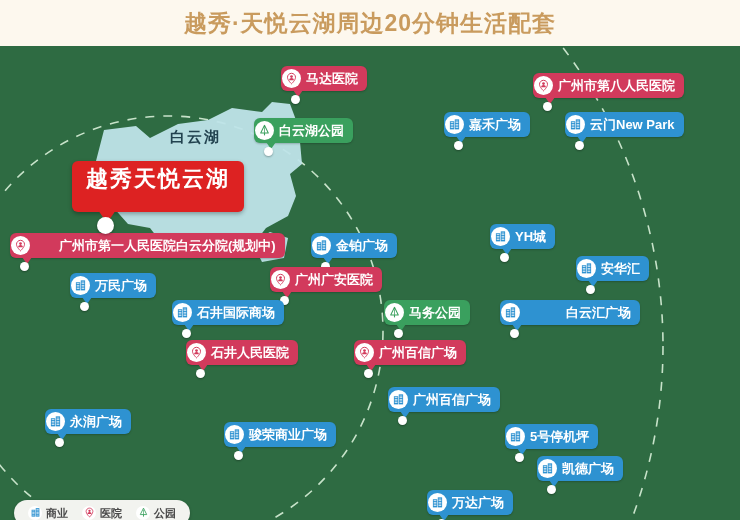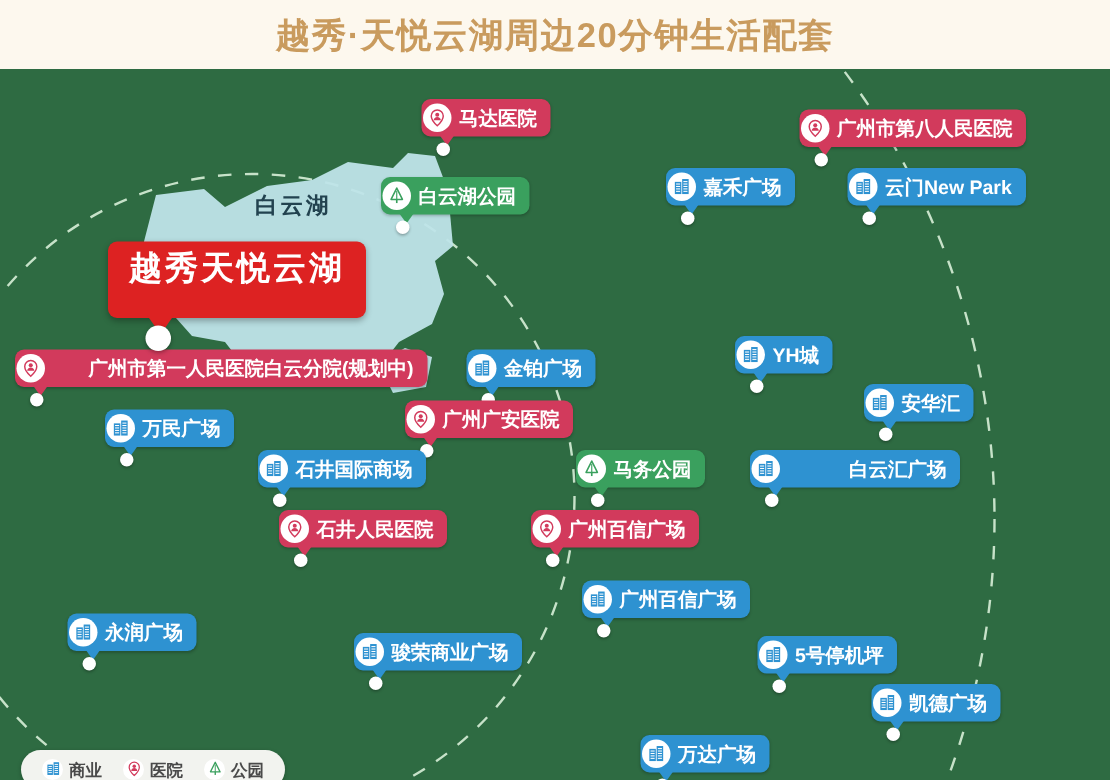--- a/index.html
+++ b/index.html
@@ -542,41 +542,41 @@
               <rect x="14" y="8" width="5" height="1.3" fill="#ffffff"></rect>
               <rect x="14" y="11" width="5" height="1.3" fill="#ffffff"></rect>
               <rect x="14" y="14" width="5" height="1.3" fill="#ffffff"></rect>
               <rect x="14" y="17" width="5" height="1.3" fill="#ffffff"></rect>
             </svg>
           </span>
           <span class="label">永润广场</span>
           <span class="tail"></span>
           <span class="dot"></span>
         </div>
-        <div class="poi cat-mall" style="left: 537px; top: 410px; margin-left: 44px;">
+        <div class="poi cat-mall" style="left: 537px; top: 410px;">
           <span class="ic">
             <svg width="13" height="13" viewBox="0 0 24 24">
               <rect x="3.5" y="6" width="8" height="15" fill="#2e92d1"></rect>
               <rect x="12.5" y="2.5" width="8" height="18.5" fill="#2e92d1"></rect>
               <rect x="5" y="8" width="5" height="1.3" fill="#ffffff"></rect>
               <rect x="5" y="11" width="5" height="1.3" fill="#ffffff"></rect>
               <rect x="5" y="14" width="5" height="1.3" fill="#ffffff"></rect>
               <rect x="5" y="17" width="5" height="1.3" fill="#ffffff"></rect>
               <rect x="14" y="5" width="5" height="1.3" fill="#ffffff"></rect>
               <rect x="14" y="8" width="5" height="1.3" fill="#ffffff"></rect>
               <rect x="14" y="11" width="5" height="1.3" fill="#ffffff"></rect>
               <rect x="14" y="14" width="5" height="1.3" fill="#ffffff"></rect>
               <rect x="14" y="17" width="5" height="1.3" fill="#ffffff"></rect>
             </svg>
           </span>
           <span class="label">凯德广场</span>
           <span class="tail"></span>
           <span class="dot"></span>
         </div>
-        <div class="poi cat-mall" style="left: 236px; top: 376px;">
+        <div class="poi cat-mall" style="left: 224px; top: 376px;">
           <span class="ic">
             <svg width="13" height="13" viewBox="0 0 24 24">
               <rect x="3.5" y="6" width="8" height="15" fill="#2e92d1"></rect>
               <rect x="12.5" y="2.5" width="8" height="18.5" fill="#2e92d1"></rect>
               <rect x="5" y="8" width="5" height="1.3" fill="#ffffff"></rect>
               <rect x="5" y="11" width="5" height="1.3" fill="#ffffff"></rect>
               <rect x="5" y="14" width="5" height="1.3" fill="#ffffff"></rect>
               <rect x="5" y="17" width="5" height="1.3" fill="#ffffff"></rect>
               <rect x="14" y="5" width="5" height="1.3" fill="#ffffff"></rect>
               <rect x="14" y="8" width="5" height="1.3" fill="#ffffff"></rect>

